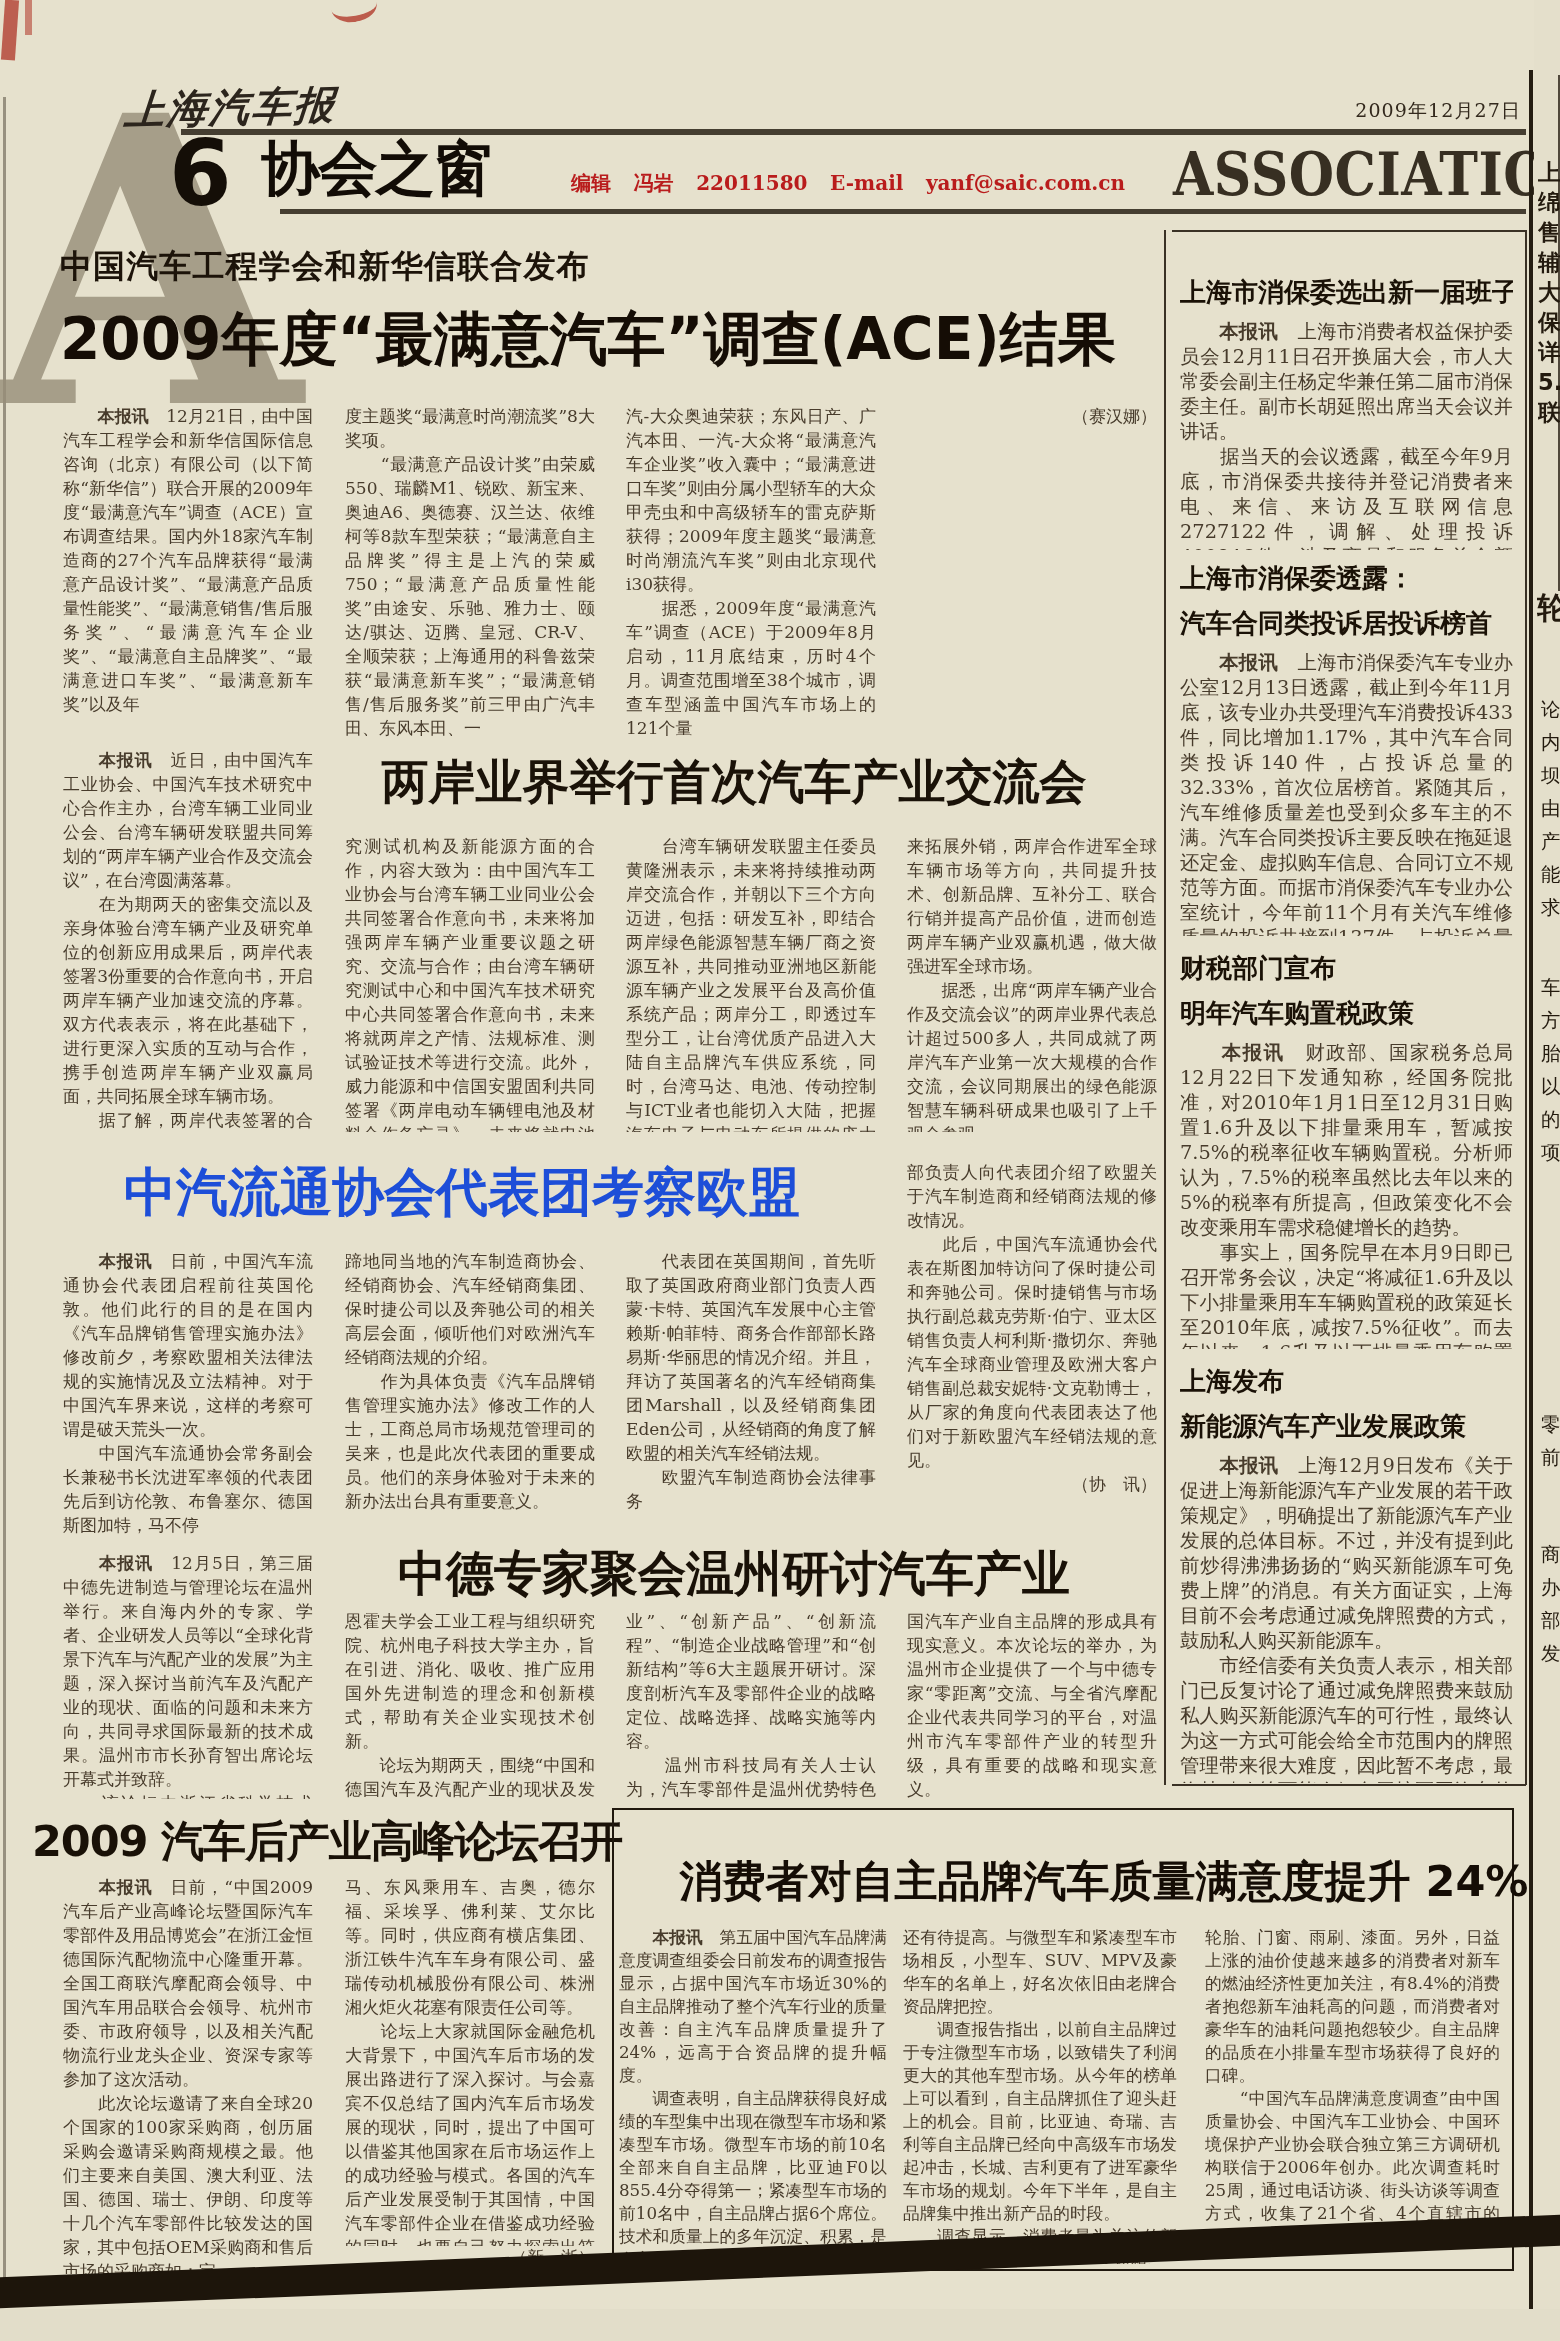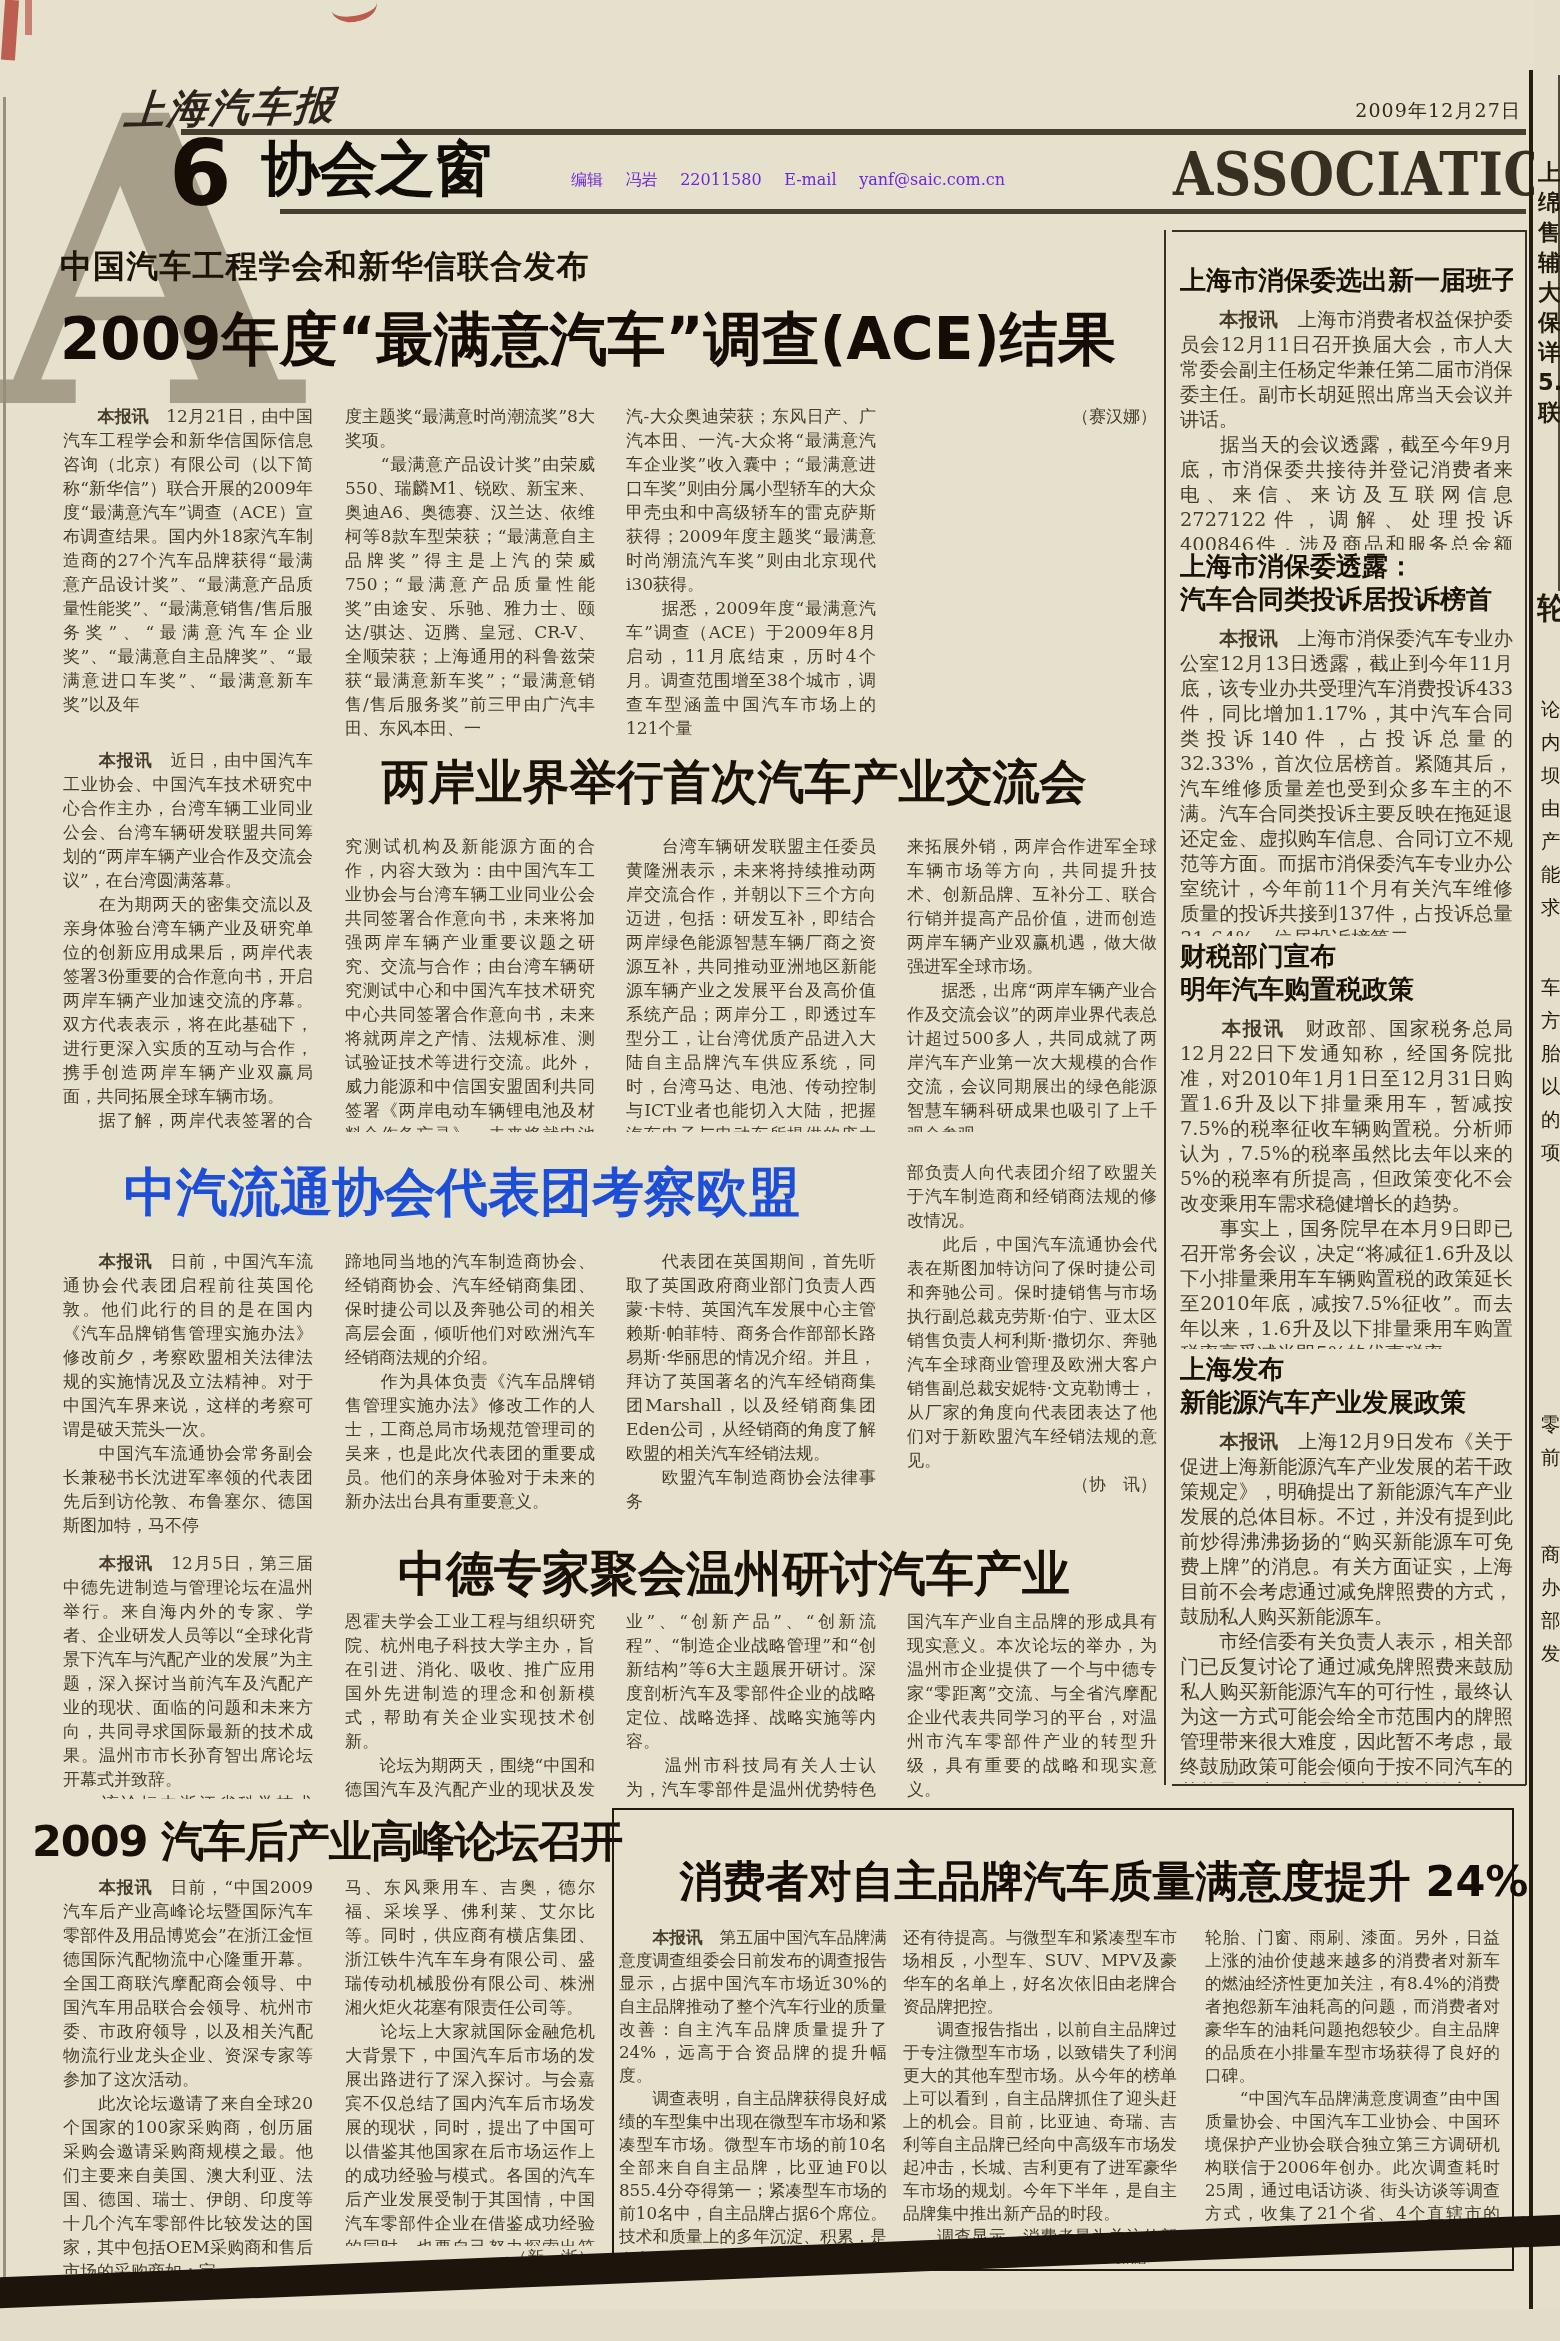--- a/index.html
+++ b/index.html
@@ -12,21 +12,21 @@
   .red3{left:331px;top:-8.6px;width:46px;height:25px;border-bottom:6px solid #b23b2c;border-radius:50%;transform:rotate(-10deg);opacity:.8;}
   .red4{left:1555px;top:0;width:4.3px;height:82px;background:#a93226;opacity:.8;}
   .masthead{left:125px;top:80px;width:226px;font:italic 900 40px "DejaVu Serif",serif;color:#2c251d;
             transform:skewX(-6deg) rotate(-1.5deg);letter-spacing:2.2px;white-space:nowrap;}
   .date{left:1295px;top:98px;width:226px;text-align:right;font-size:19px;color:#33291d;letter-spacing:1.1px;}
   .ruleA{left:181px;top:129px;width:1345px;height:6px;background:#453e31;}
   .bigA{left:-7.5px;top:75px;width:204px;height:376px;font:bold 398px/376px "DejaVu Serif",serif;color:#97. ;}
   .bigA{left:-7.5px;top:75px;width:204px;height:376px;font:bold 398px/376px "DejaVu Serif",serif;color:#978e79;opacity:.8;}
   .six{left:169px;top:133px;font:900 90px/81px "DejaVu Sans","Liberation Sans",sans-serif;color:#140e07;}
   .secTitle{left:261px;top:137px;font:900 59px/63px "DejaVu Sans","Liberation Sans",sans-serif;color:#120c06;letter-spacing:-1.6px;white-space:nowrap;}
-  .edLine{left:571px;top:170px;width:538px;font-size:16px;color:#6d28d9;white-space:nowrap;}
+  .edLine{left:571px;top:170px;width:538px;font-size:20px;color:#b91c1c;white-space:nowrap;font-weight:bold;}
   .edLine span{margin-right:22.6px;}
   .assoc{left:1173px;top:141px;width:355px;font:bold 52px/58px "DejaVu Serif","Liberation Serif",serif;color:#372f22;
          transform:scaleY(1.15);transform-origin:top left;letter-spacing:0.5px;white-space:nowrap;}
   .ruleB{left:280px;top:209px;width:1246px;height:4.8px;background:#453e31;}
   
   .news{font-size:17px;line-height:24px;text-align:justify;white-space:pre-wrap;overflow:hidden;color:#473b2b;}
   .news b{font-weight:bold;}
   .byline{text-align:right;white-space:normal;}
   
   .kicker{left:60px;top:247px;width:672px;font:900 32px/39px "DejaVu Sans","Liberation Sans",sans-serif;color:#1c1309;letter-spacing:1.1px;white-space:nowrap;}
@@ -64,21 +64,21 @@
   .bx{font-size:16.7px;line-height:23px;}
   .bC1{left:619px;top:1926px;width:268px;height:338px;}
   .bC2{left:903px;top:1926px;width:274px;height:338px;}
   .bC3{left:1205px;top:1926px;width:295px;height:338px;}
   
   .sbTopRule{left:1172px;top:230px;width:354px;height:2.2px;background:#3a3125;}
   .sbBotRule{left:1172px;top:1784px;width:354px;height:2.2px;background:#3a3125;}
   .sbV1{left:1164px;top:230px;width:1.6px;height:1555px;background:#3a3125;}
   .sbV2{left:1525px;top:230px;width:1.6px;height:1555px;background:#3a3125;}
   .sb{left:1180px;width:333px;overflow:hidden;}
-  .sbH{font:900 26px/33px "DejaVu Sans","Liberation Sans",sans-serif;color:#1a1106;white-space:nowrap;}
+  .sbH{font:900 26px/33px "DejaVu Sans","Liberation Sans",sans-serif;color:#1a1106;white-space:nowrap;margin-top:12px;}
   .sbBody{font-size:19.4px;line-height:25px;text-align:justify;white-space:pre-wrap;margin-top:9.7px;color:#473b2b;}
   .A1{top:264px;height:286px;}
   .A2{top:550px;height:386px;}
   .A3{top:940px;height:409px;}
   .A4{top:1353px;height:430px;}
   
   .leftEdge{left:3.2px;top:97px;width:2.7px;height:2182px;background:#4a4233;opacity:.5;}
   .edgeLine{left:1529px;top:70px;width:4.3px;height:2247px;background:#241d12;}
   .sliver{left:1534px;top:0;width:27px;height:2342px;background:#e4dfcb;}
   .svLine{left:1558px;top:75px;width:2.2px;height:516px;background:#2a2216;opacity:.8;}

